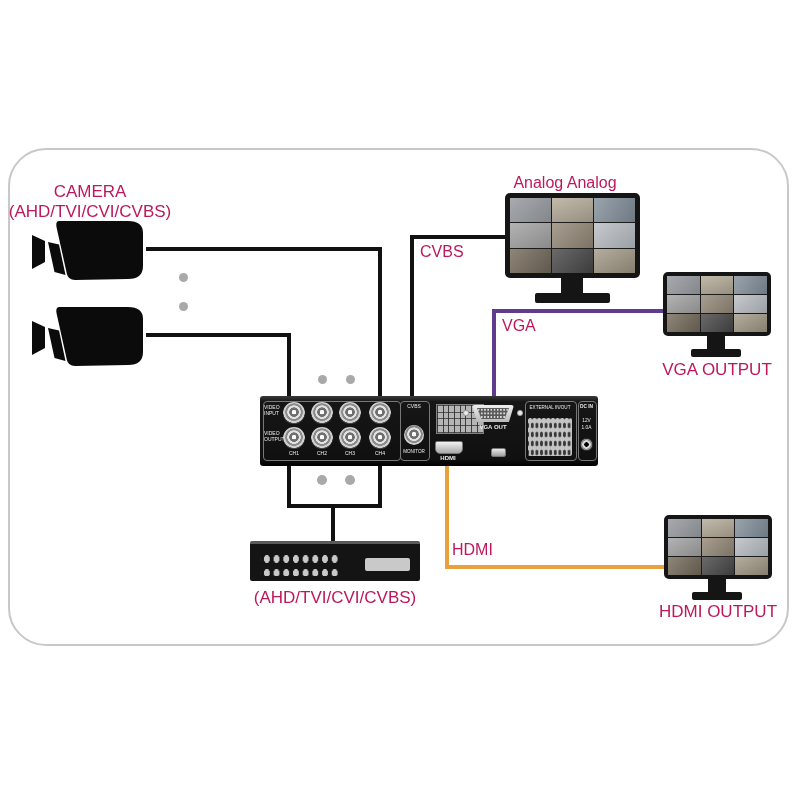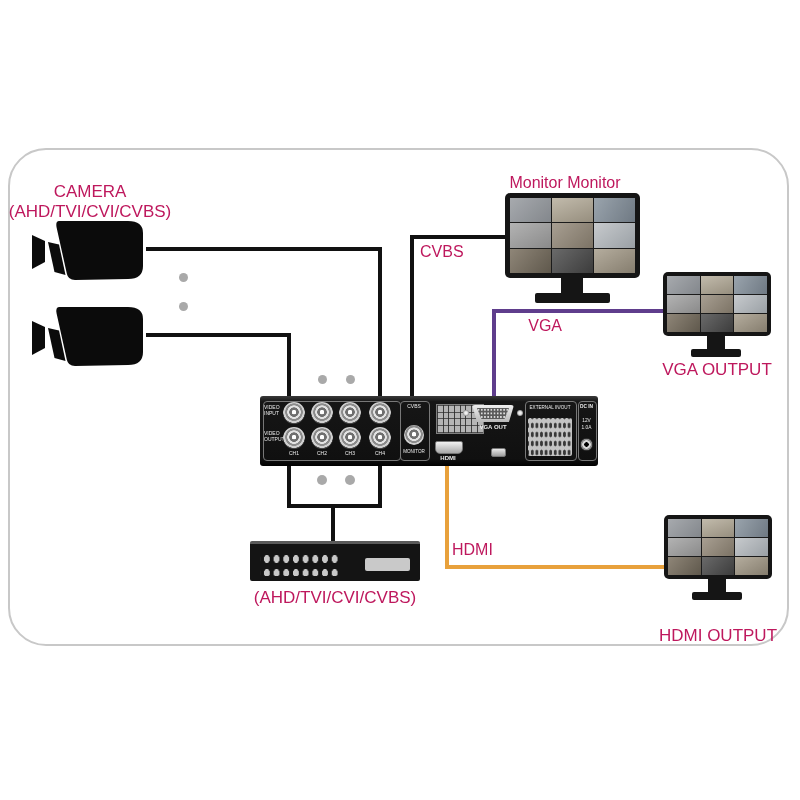--- a/index.html
+++ b/index.html
@@ -95,21 +95,21 @@
   <div class="line" style="left:378px;top:247px;width:4px;height:150px;"></div>
   <div class="line" style="left:146px;top:333px;width:145px;height:4px;"></div>
   <div class="line" style="left:287px;top:333px;width:4px;height:64px;"></div>
 
   <div class="line" style="left: 410px; top: 235px; width: 4px; height: 162px; background-color: rgb(17, 17, 17);"></div>
   <div class="line" style="left: 410px; top: 235px; width: 96px; height: 4px; background-color: rgb(17, 17, 17);"></div>
   <div class="lbl" style="left:420px;top:243px;width:60px;text-align:left;font-size:16px;">CVBS</div>
 
   <div class="line" style="left: 492px; top: 309px; width: 4px; height: 88px; background-color: rgb(95, 61, 140);"></div>
   <div class="line" style="left: 492px; top: 309px; width: 172px; height: 4px; background-color: rgb(95, 61, 140);"></div>
-  <div class="lbl" style="left:502px;top:317px;width:60px;text-align:right;font-size:16px;">VGA</div>
+  <div class="lbl" style="left:502px;top:317px;width:60px;text-align:left;font-size:16px;">VGA</div>
 
   <div class="line" style="left: 445px; top: 466px; width: 4px; height: 103px; background-color: rgb(232, 161, 60);"></div>
   <div class="line" style="left: 445px; top: 565px; width: 220px; height: 4px; background-color: rgb(232, 161, 60);"></div>
   <div class="lbl" style="left:452px;top:541px;width:70px;text-align:left;font-size:16px;">HDMI</div>
 
   <div class="line" style="left:287px;top:466px;width:4px;height:42px;"></div>
   <div class="line" style="left:378px;top:466px;width:4px;height:42px;"></div>
   <div class="line" style="left:287px;top:504px;width:95px;height:4px;"></div>
   <div class="line" style="left:331px;top:504px;width:4px;height:38px;"></div>
 
@@ -161,21 +161,21 @@
   </div>
 
   <div class="dvr">
     <div class="dvr-btns"></div>
     <div class="dvr-disp"></div>
   </div>
   <div class="lbl" style="left:235px;top:588px;width:200px;font-size:17px;line-height:20px;">
     <div>(AHD/TVI/CVI/CVBS)</div>
   </div>
 
-  <div class="lbl" style="left:485px;top:174px;width:160px;font-size:16px;">Monitor Monitor</div>
+  <div class="lbl" style="left:485px;top:174px;width:160px;font-size:16px;">Analog Analog</div>
   <div class="mon" style="left:505px;top:193px;width:135px;height:113px;">
     <div class="bezel" style="width:135px;height:85px;">
       <div class="screen">
         <div class="s1"></div>
           <div class="s2"></div>
           <div class="s3"></div>
         <div class="s4"></div>
           <div class="s5"></div>
           <div class="s6"></div>
         <div class="s7"></div>
@@ -216,15 +216,15 @@
           <div class="s5"></div>
           <div class="s6"></div>
         <div class="s7"></div>
           <div class="s8"></div>
           <div class="s9"></div>
       </div>
     </div>
     <div class="neck" style="left:44px;top:64px;width:18px;height:13px;"></div>
     <div class="base" style="left:28px;top:77px;width:50px;height:8px;"></div>
   </div>
-  <div class="lbl" style="left:638px;top:602px;width:160px;font-size:17px;margin-top:24px;">HDMI OUTPUT</div>
+  <div class="lbl" style="left:638px;top:602px;width:160px;font-size:17px;">HDMI OUTPUT</div>
 
 </div>
 
 </body></html>

